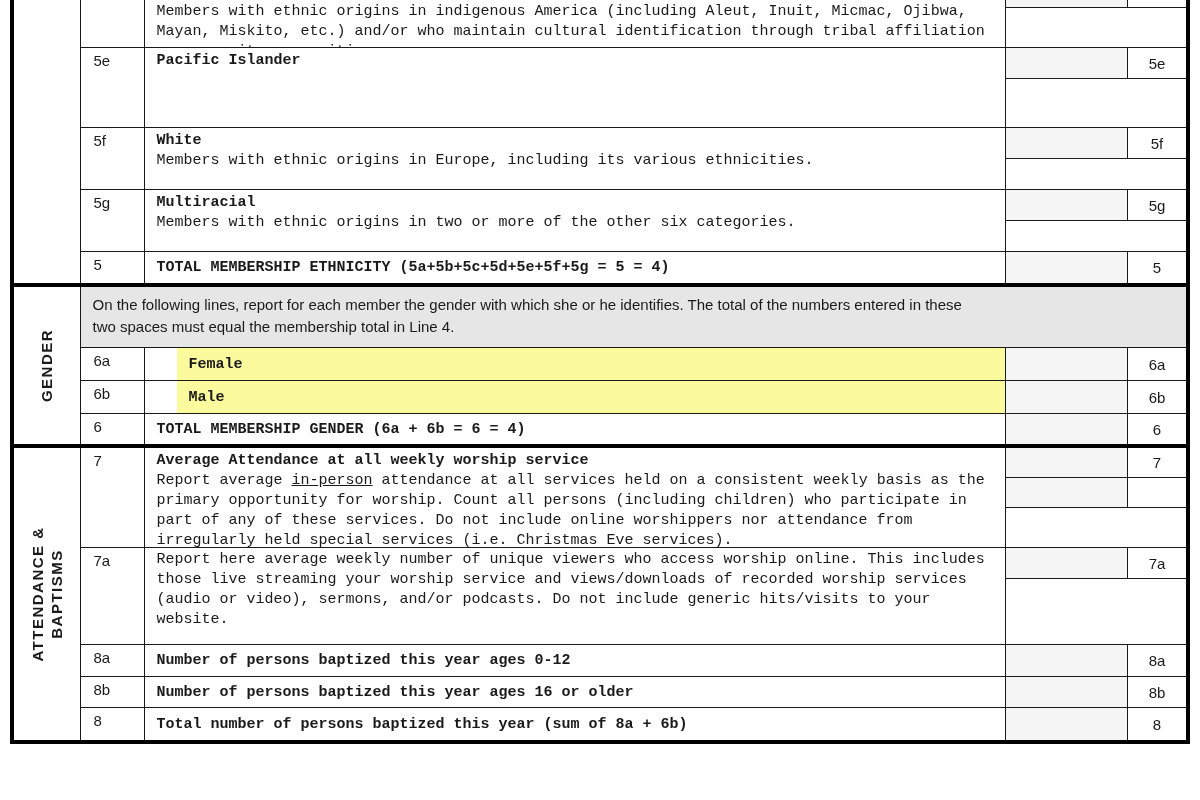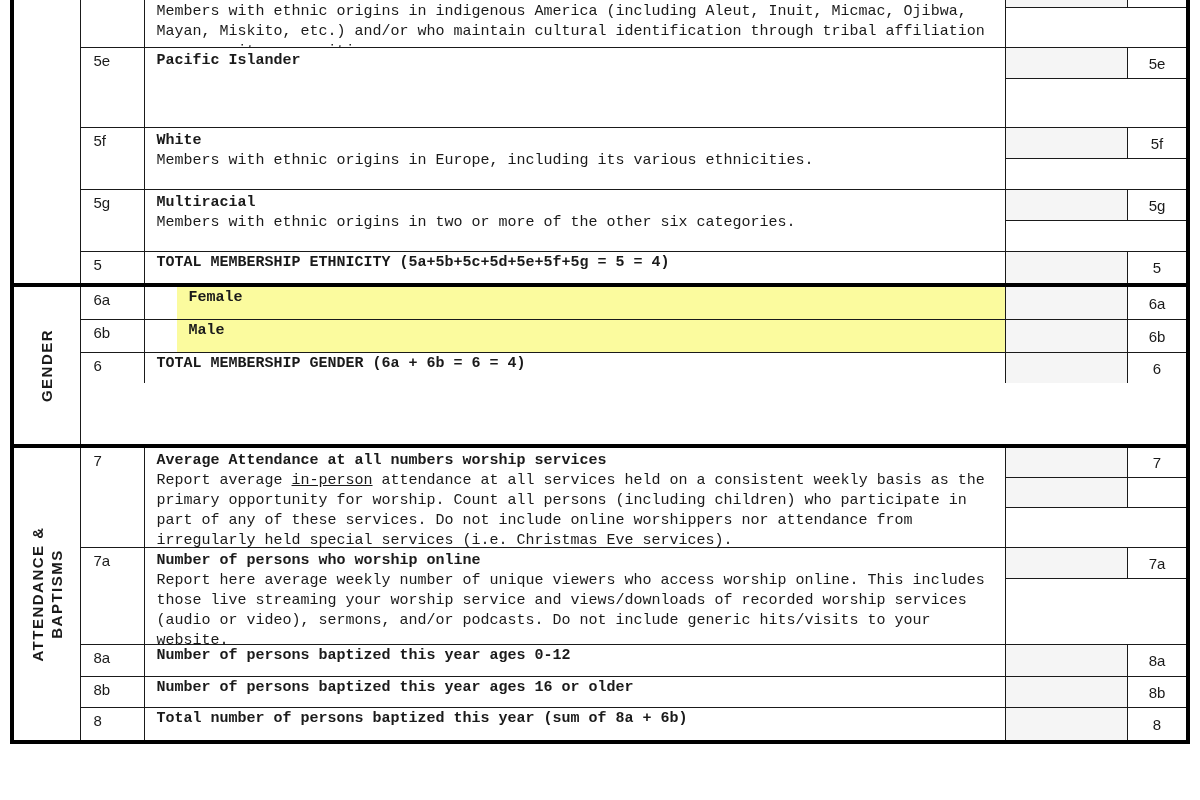--- a/index.html
+++ b/index.html
@@ -44,21 +44,21 @@
     border-right: 1.5px solid #1a1a1a;
     padding: 4px 0 0 13px; font-size: 15px;
   }
   .desccell {
     flex: 1;
     border-right: 1.5px solid #1a1a1a;
     padding: 2px 10px 0 12px;
     overflow: hidden;
     font-family: Liberation Mono, monospace;
   }
-  .desccell.center { display: flex; align-items: flex-start; padding-top: 0; }
+  .desccell.center { display: flex; align-items: center; padding-top: 0; }
   .title { font-weight: bold; font-size: 15px; line-height: 21px; }
   .desc { font-size: 15px; line-height: 20px; }
   .u { text-decoration: underline; }
   .yellow { background: #fbfb9e; margin-left: 32px; }
   .rightarea { width: 180px; flex: 0 0 180px; display: flex; flex-direction: column; }
   .boxrow { display: flex; border-bottom: 1.5px solid #1a1a1a; }
   .boxrow.full { flex: 1; border-bottom: none; }
   .bh8{height:8px}.bh30{height:30px}.bh31{height:31px}
   .entry {
     width: 122px; flex: 0 0 122px;
@@ -160,20 +160,24 @@
 
     </div>
   </div>
 
   <div class="section s2">
     <div class="sidecol">
       <div class="sidelabel">GENDER</div>
     </div>
     <div class="maincol">
 
+      <div class="introrow">
+        <div>On the following lines, report for each member the gender with which she or he identifies. The total of the numbers entered in these</div>
+        <div>two spaces must equal the membership total in Line 4.</div>
+      </div>
 
       <div class="row h33">
         <div class="numcell">6a</div>
         <div class="desccell center yellow">
           <div class="title">Female</div>
         </div>
         <div class="rightarea">
           <div class="boxrow full">
             <div class="entry"></div>
             <div class="refcell">6a</div>
@@ -215,40 +219,39 @@
       <div class="sidelabel">
         <div>ATTENDANCE &amp;</div>
         <div>BAPTISMS</div>
       </div>
     </div>
     <div class="maincol">
 
       <div class="row h100">
         <div class="numcell">7</div>
         <div class="desccell">
-          <div class="title">Average Attendance at all numbers worship services</div>
+          <div class="title">Average Attendance at all weekly worship service</div>
           <div class="desc"><span>Report average </span><span class="u">in-person</span><span> attendance at all services held on a consistent weekly basis as the primary opportunity for worship. Count all persons (including children) who participate in part of any of these services. Do not include online worshippers nor attendance from irregularly held special services (i.e. Christmas Eve services).</span></div>
         </div>
         <div class="rightarea">
           <div class="boxrow bh30">
             <div class="entry"></div>
             <div class="refcell">7</div>
           </div>
           <div class="boxrow bh30">
             <div class="entry"></div>
             <div class="refcell"></div>
           </div>
           <div class="merge"></div>
         </div>
       </div>
 
       <div class="row h97">
         <div class="numcell">7a</div>
         <div class="desccell">
-          <div class="title">Number of persons who worship online</div>
           <div class="desc">Report here average weekly number of unique viewers who access worship online. This includes those live streaming your worship service and views/downloads of recorded worship services (audio or video), sermons, and/or podcasts. Do not include generic hits/visits to your website.</div>
         </div>
         <div class="rightarea">
           <div class="boxrow bh31">
             <div class="entry"></div>
             <div class="refcell">7a</div>
           </div>
           <div class="merge"></div>
         </div>
       </div>

